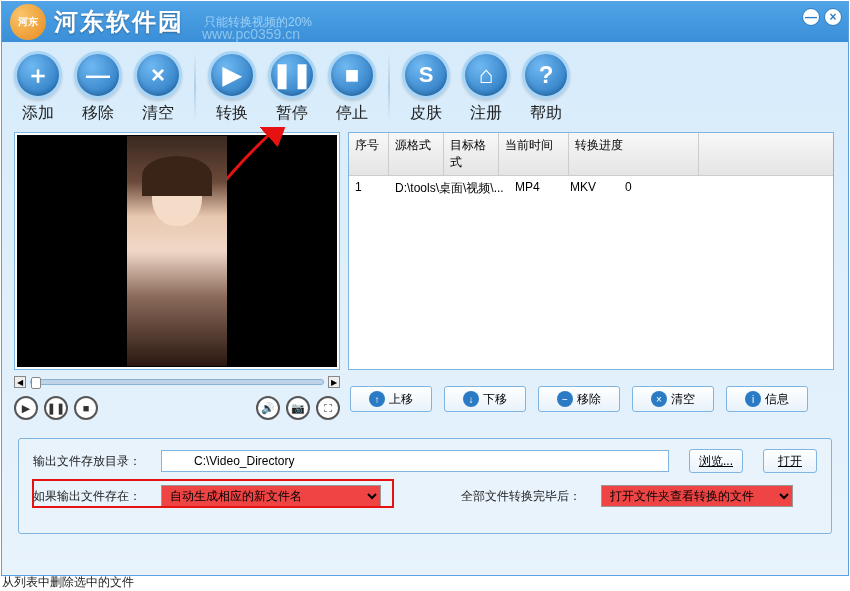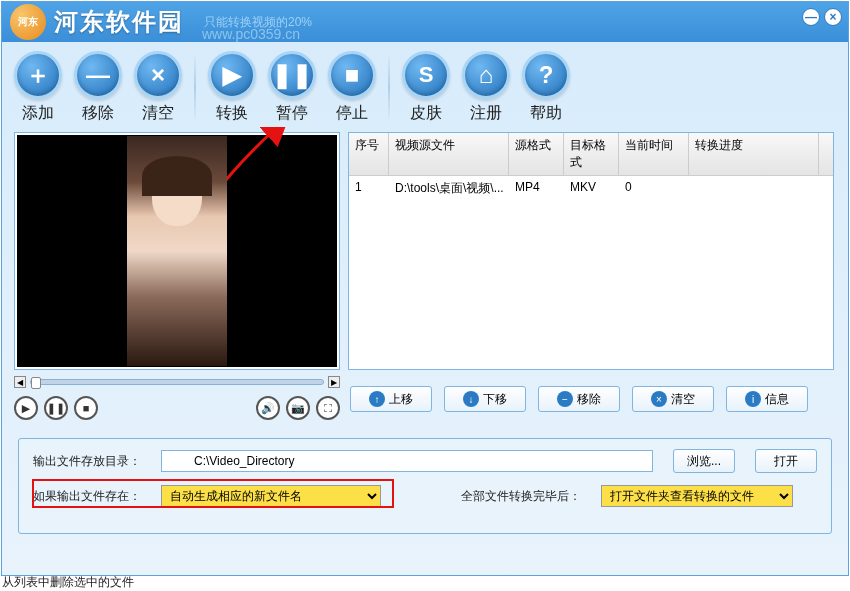--- a/index.html
+++ b/index.html
@@ -64,22 +64,22 @@
 .ab-up { background: #2a7bc4; }
 .ab-down { background: #2a7bc4; }
 .ab-del { background: #2a7bc4; }
 .ab-clr { background: #2a7bc4; }
 .ab-info { background: #2a7bc4; }
 
 .output-panel { margin: 18px 16px 0; border: 1px solid #7fb5e0; border-radius: 3px; background: #e8f3fc; padding: 10px 14px 14px; }
 .output-row { display: flex; align-items: center; gap: 20px; margin-bottom: 12px; }
 .output-label { font-size: 12px; color: #222; white-space: nowrap; }
 .output-input { flex: 1; height: 22px; border: 1px solid #7fb5e0; background: #fff; padding: 0 6px; font-size: 12px; }
-.output-select { height: 22px; border: 1px solid #999; background: #fde047; font-size: 12px; padding: 0 4px; }
-.out-btn { width: 62px; height: 24px; border: 1px solid #7fb5e0; background: linear-gradient(to bottom, #fff, #e8f2fb); border-radius: 3px; font-size: 12px; cursor: pointer; }
+.output-select { height: 22px; border: 1px solid #999; background: #ef4444; font-size: 12px; padding: 0 4px; }
+.out-btn { width: 54px; height: 24px; border: 1px solid #7fb5e0; background: linear-gradient(to bottom, #fff, #e8f2fb); border-radius: 3px; font-size: 12px; cursor: pointer; text-decoration: underline; }
 
 .highlight-box { position: absolute; border: 2px solid #e61212; pointer-events: none; }
 .hl1 { left: 30px; top: 477px; width: 362px; height: 29px; }
 
 .status-bar { position: absolute; left: 2px; bottom: 0; font-size: 12px; color: #222; }
 </style>
 </head>
 <body>
 
 <div class="window">
@@ -176,21 +176,20 @@
         <div class="p-btn">🔊</div>
         <div class="p-btn">📷</div>
         <div class="p-btn">⛶</div>
       </div>
     </div>
 
     <div class="list-panel">
       <div class="list-frame">
         <div class="list-header">
           <div class="col-idx">序号</div>
-          <div class="col-src">视频源文件</div>
           <div class="col-sfmt">源格式</div>
           <div class="col-tfmt">目标格式</div>
           <div class="col-time">当前时间</div>
           <div class="col-prog">转换进度</div>
         </div>
         <div class="list-body">
           <div class="list-row">
             <div class="col-idx">1</div>
             <div class="col-src">D:\tools\桌面\视频\...</div>
             <div class="col-sfmt">MP4</div>

